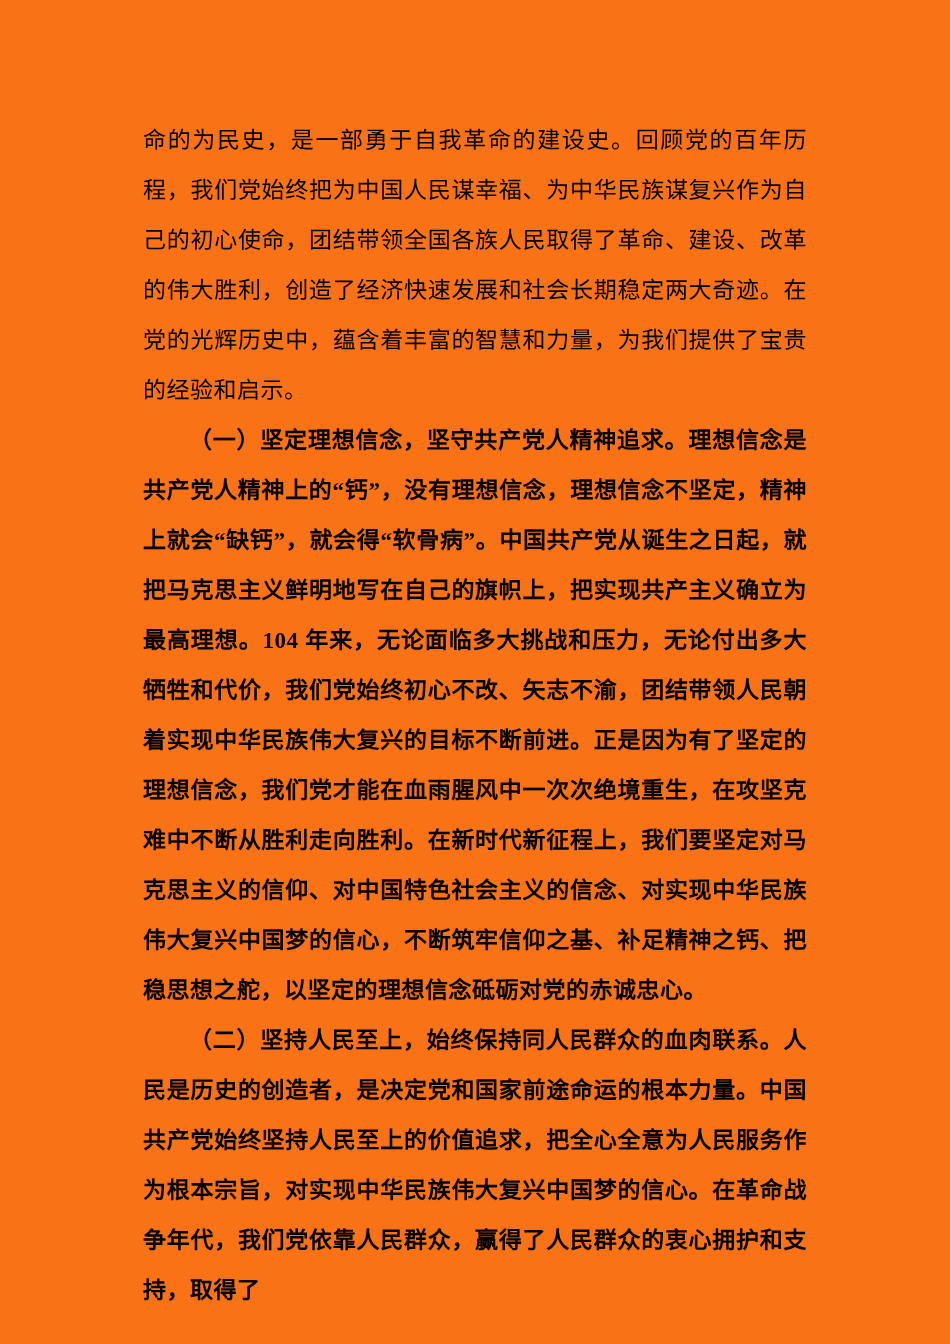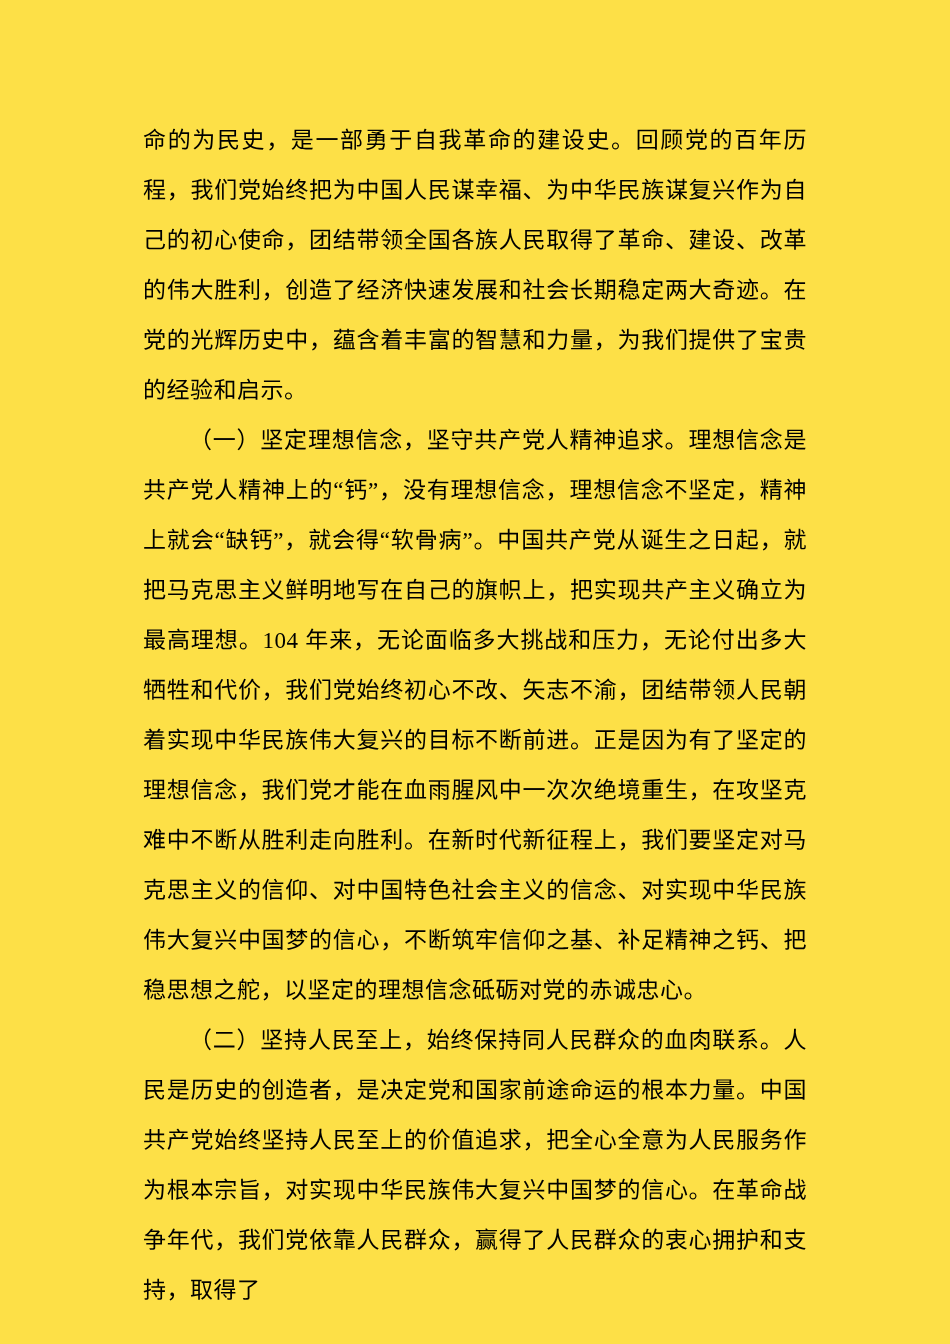--- a/index.html
+++ b/index.html
@@ -11,35 +11,36 @@
     width: 950px;
     height: 1344px;
     overflow: hidden;
     font-family: "Liberation Serif", "DejaVu Serif", serif;
   }
   .doc-page {
     box-sizing: border-box;
     width: 950px;
     height: 1344px;
     padding: 116px 143px 0 143px;
-    background: #fde047;
+    background: #f97316;
   }
   .doc-body p {
     margin: 0;
     padding: 0;
     width: 664px;
     font-size: 23px;
     line-height: 50px;
     color: #000000;
     text-align: justify;
     letter-spacing: 0.5px;
     word-break: break-all;
   }
   .doc-body p.indent {
     text-indent: 2em;
+    font-weight: bold;
   }
 </style>
 </head>
 <body>
 
 <div class="doc-page">
   <div class="doc-body">
     <p>命的为民史，是一部勇于自我革命的建设史。回顾党的百年历程，我们党始终把为中国人民谋幸福、为中华民族谋复兴作为自己的初心使命，团结带领全国各族人民取得了革命、建设、改革的伟大胜利，创造了经济快速发展和社会长期稳定两大奇迹。在党的光辉历史中，蕴含着丰富的智慧和力量，为我们提供了宝贵的经验和启示。</p>
     <p class="indent">（一）坚定理想信念，坚守共产党人精神追求。理想信念是共产党人精神上的“钙”，没有理想信念，理想信念不坚定，精神上就会“缺钙”，就会得“软骨病”。中国共产党从诞生之日起，就把马克思主义鲜明地写在自己的旗帜上，把实现共产主义确立为最高理想。104 年来，无论面临多大挑战和压力，无论付出多大牺牲和代价，我们党始终初心不改、矢志不渝，团结带领人民朝着实现中华民族伟大复兴的目标不断前进。正是因为有了坚定的理想信念，我们党才能在血雨腥风中一次次绝境重生，在攻坚克难中不断从胜利走向胜利。在新时代新征程上，我们要坚定对马克思主义的信仰、对中国特色社会主义的信念、对实现中华民族伟大复兴中国梦的信心，不断筑牢信仰之基、补足精神之钙、把稳思想之舵，以坚定的理想信念砥砺对党的赤诚忠心。</p>
     <p class="indent">（二）坚持人民至上，始终保持同人民群众的血肉联系。人民是历史的创造者，是决定党和国家前途命运的根本力量。中国共产党始终坚持人民至上的价值追求，把全心全意为人民服务作为根本宗旨，对实现中华民族伟大复兴中国梦的信心。在革命战争年代，我们党依靠人民群众，赢得了人民群众的衷心拥护和支持，取得了</p>

